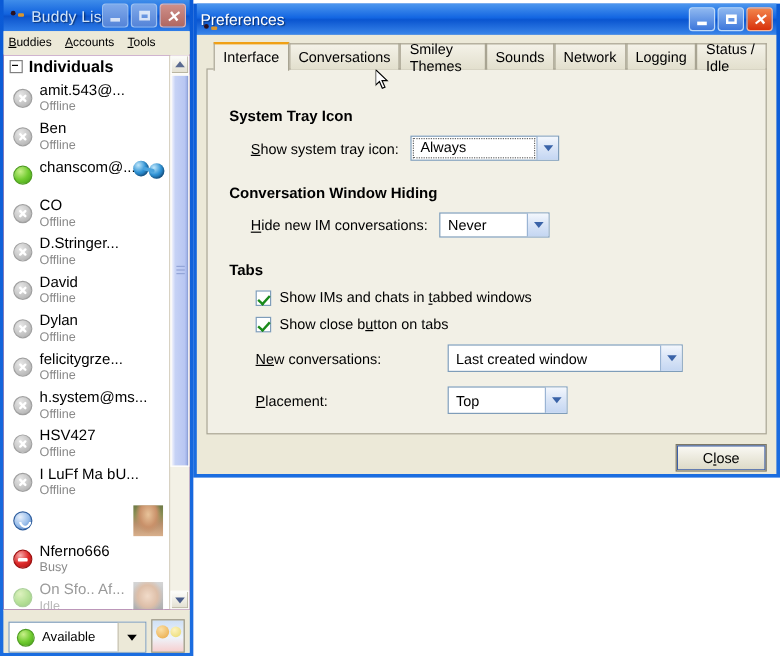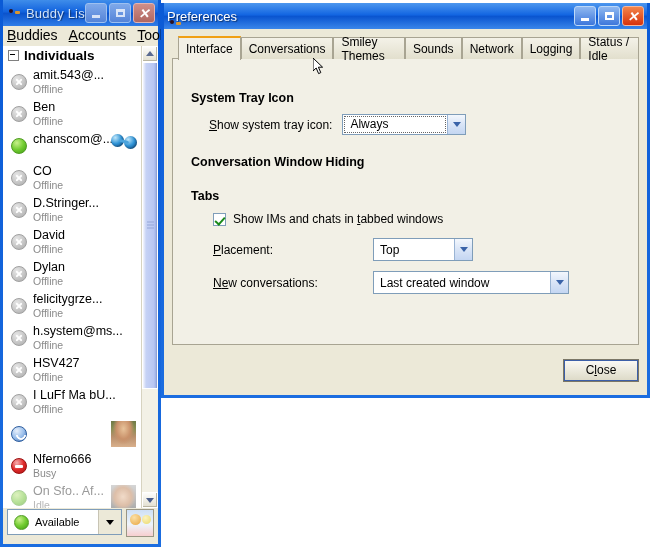--- a/index.html
+++ b/index.html
@@ -73,21 +73,21 @@
   .wbtn.inactive .gl-min, .wbtn.inactive .gl-max { opacity:.75; }
 
   .bl-body {
     background: #ece9d8; position: absolute;
     left: 3px; right: 3px; top: 26px; bottom: 3px;
     display: flex; flex-direction: column;
   }
   .bl-menubar {
     height: 19px; display: flex; align-items: center;
     background: #ece9d8; padding-left: 4px; gap: 11px;
-    font-size: 14px; color: #000;
+    font-size: 10px; color: #000;
   }
   .bl-menubar span.mi { cursor: default; }
   .mn { text-decoration: underline; }
 
   .bl-list-wrap {
     flex: 1 1 auto; position: relative;
     background: #701a75; display: flex;
     border-top: 1px solid #ece9d8;
     overflow: hidden;
   }
@@ -217,21 +217,21 @@
     box-shadow: inset -1px 0 0 #8fa0d4;
   }
   .sb-grip {
     position:absolute; left:4px; top:50%; transform:translateY(-50%);
     width: 7px; height: 7px;
   }
   .sb-grip i { display:block; height:1px; background:#93a5d8; margin-bottom:2px; }
 
   .bl-statusbar {
     height: 35px; flex: 0 0 35px; background: #ece9d8;
-    display: flex; align-items: flex-start; padding: 0 4px; gap: 4px;
+    display: flex; align-items: flex-end; padding: 0 4px; gap: 4px;
     border-top: 1px solid #ece9d8;
   }
   .status-combo {
     flex: 1 1 auto; height: 26px; background: #ffffff;
     border: 1px solid #7f9db9; display: flex; align-items: center;
     box-sizing: border-box; position: relative;
   }
   .status-combo .sc-dot {
     width: 15px; height: 15px; border-radius: 50%; margin: 0 6px 0 6px;
     background: radial-gradient(circle at 35% 28%, #c8f08a 0%, #72cc31 50%, #3f9b14 100%);
@@ -581,49 +581,62 @@
           <div class="combo focused" style="width:124px">
             <span class="cb-text">Always</span>
             <span class="cb-btn">
                 <i class="cb-arrow"></i>
               </span>
           </div>
         </div>
 
         <div class="sect-head spaced">Conversation Window Hiding</div>
 
+        <div class="field-row">
+          <span class="field-label"><span class="mn">H</span><span>ide new IM conversations:</span></span>
+          <div class="combo" style="width:92px">
+            <span class="cb-text">Never</span>
+            <span class="cb-btn">
+                <i class="cb-arrow"></i>
+              </span>
+          </div>
+        </div>
 
         <div class="sect-head spaced">Tabs</div>
 
         <div class="check-row">
           <span class="checkbox checked"></span>
           <span class="check-label"><span>Show IMs and chats in </span><span class="mn">t</span><span>abbed windows</span></span>
         </div>
 
+        <div class="check-row">
+          <span class="checkbox checked"></span>
+          <span class="check-label"><span>Show close b</span><span class="mn">u</span><span>tton on tabs</span></span>
+        </div>
+
+        <div class="field-row" style="margin-top:10px;margin-left:26px">
+          <span class="field-label" style="width:150px"><span class="mn">N</span><span class="mn">e</span><span>w conversations:</span></span>
+          <div class="combo" style="width:196px;height:23px">
+            <span class="cb-text">Last created window</span>
+            <span class="cb-btn" style="height:21px">
+                <i class="cb-arrow"></i>
+              </span>
+          </div>
+        </div>
 
         <div class="field-row" style="margin-top:12px;margin-left:26px">
           <span class="field-label" style="width:150px"><span class="mn">P</span><span>lacement:</span></span>
           <div class="combo" style="width:100px;height:23px">
             <span class="cb-text">Top</span>
             <span class="cb-btn" style="height:21px">
                 <i class="cb-arrow"></i>
               </span>
           </div>
         </div>
 
-        <div class="field-row" style="margin-top:10px;margin-left:26px">
-          <span class="field-label" style="width:150px"><span class="mn">N</span><span class="mn">e</span><span>w conversations:</span></span>
-          <div class="combo" style="width:196px;height:23px">
-            <span class="cb-text">Last created window</span>
-            <span class="cb-btn" style="height:21px">
-                <i class="cb-arrow"></i>
-              </span>
-          </div>
-        </div>
-
       </div>
 
       <div class="pf-footer">
         <div class="btn-close">
             <span>C</span>
             <span class="mn">l</span>
             <span>ose</span>
           </div>
       </div>
 

